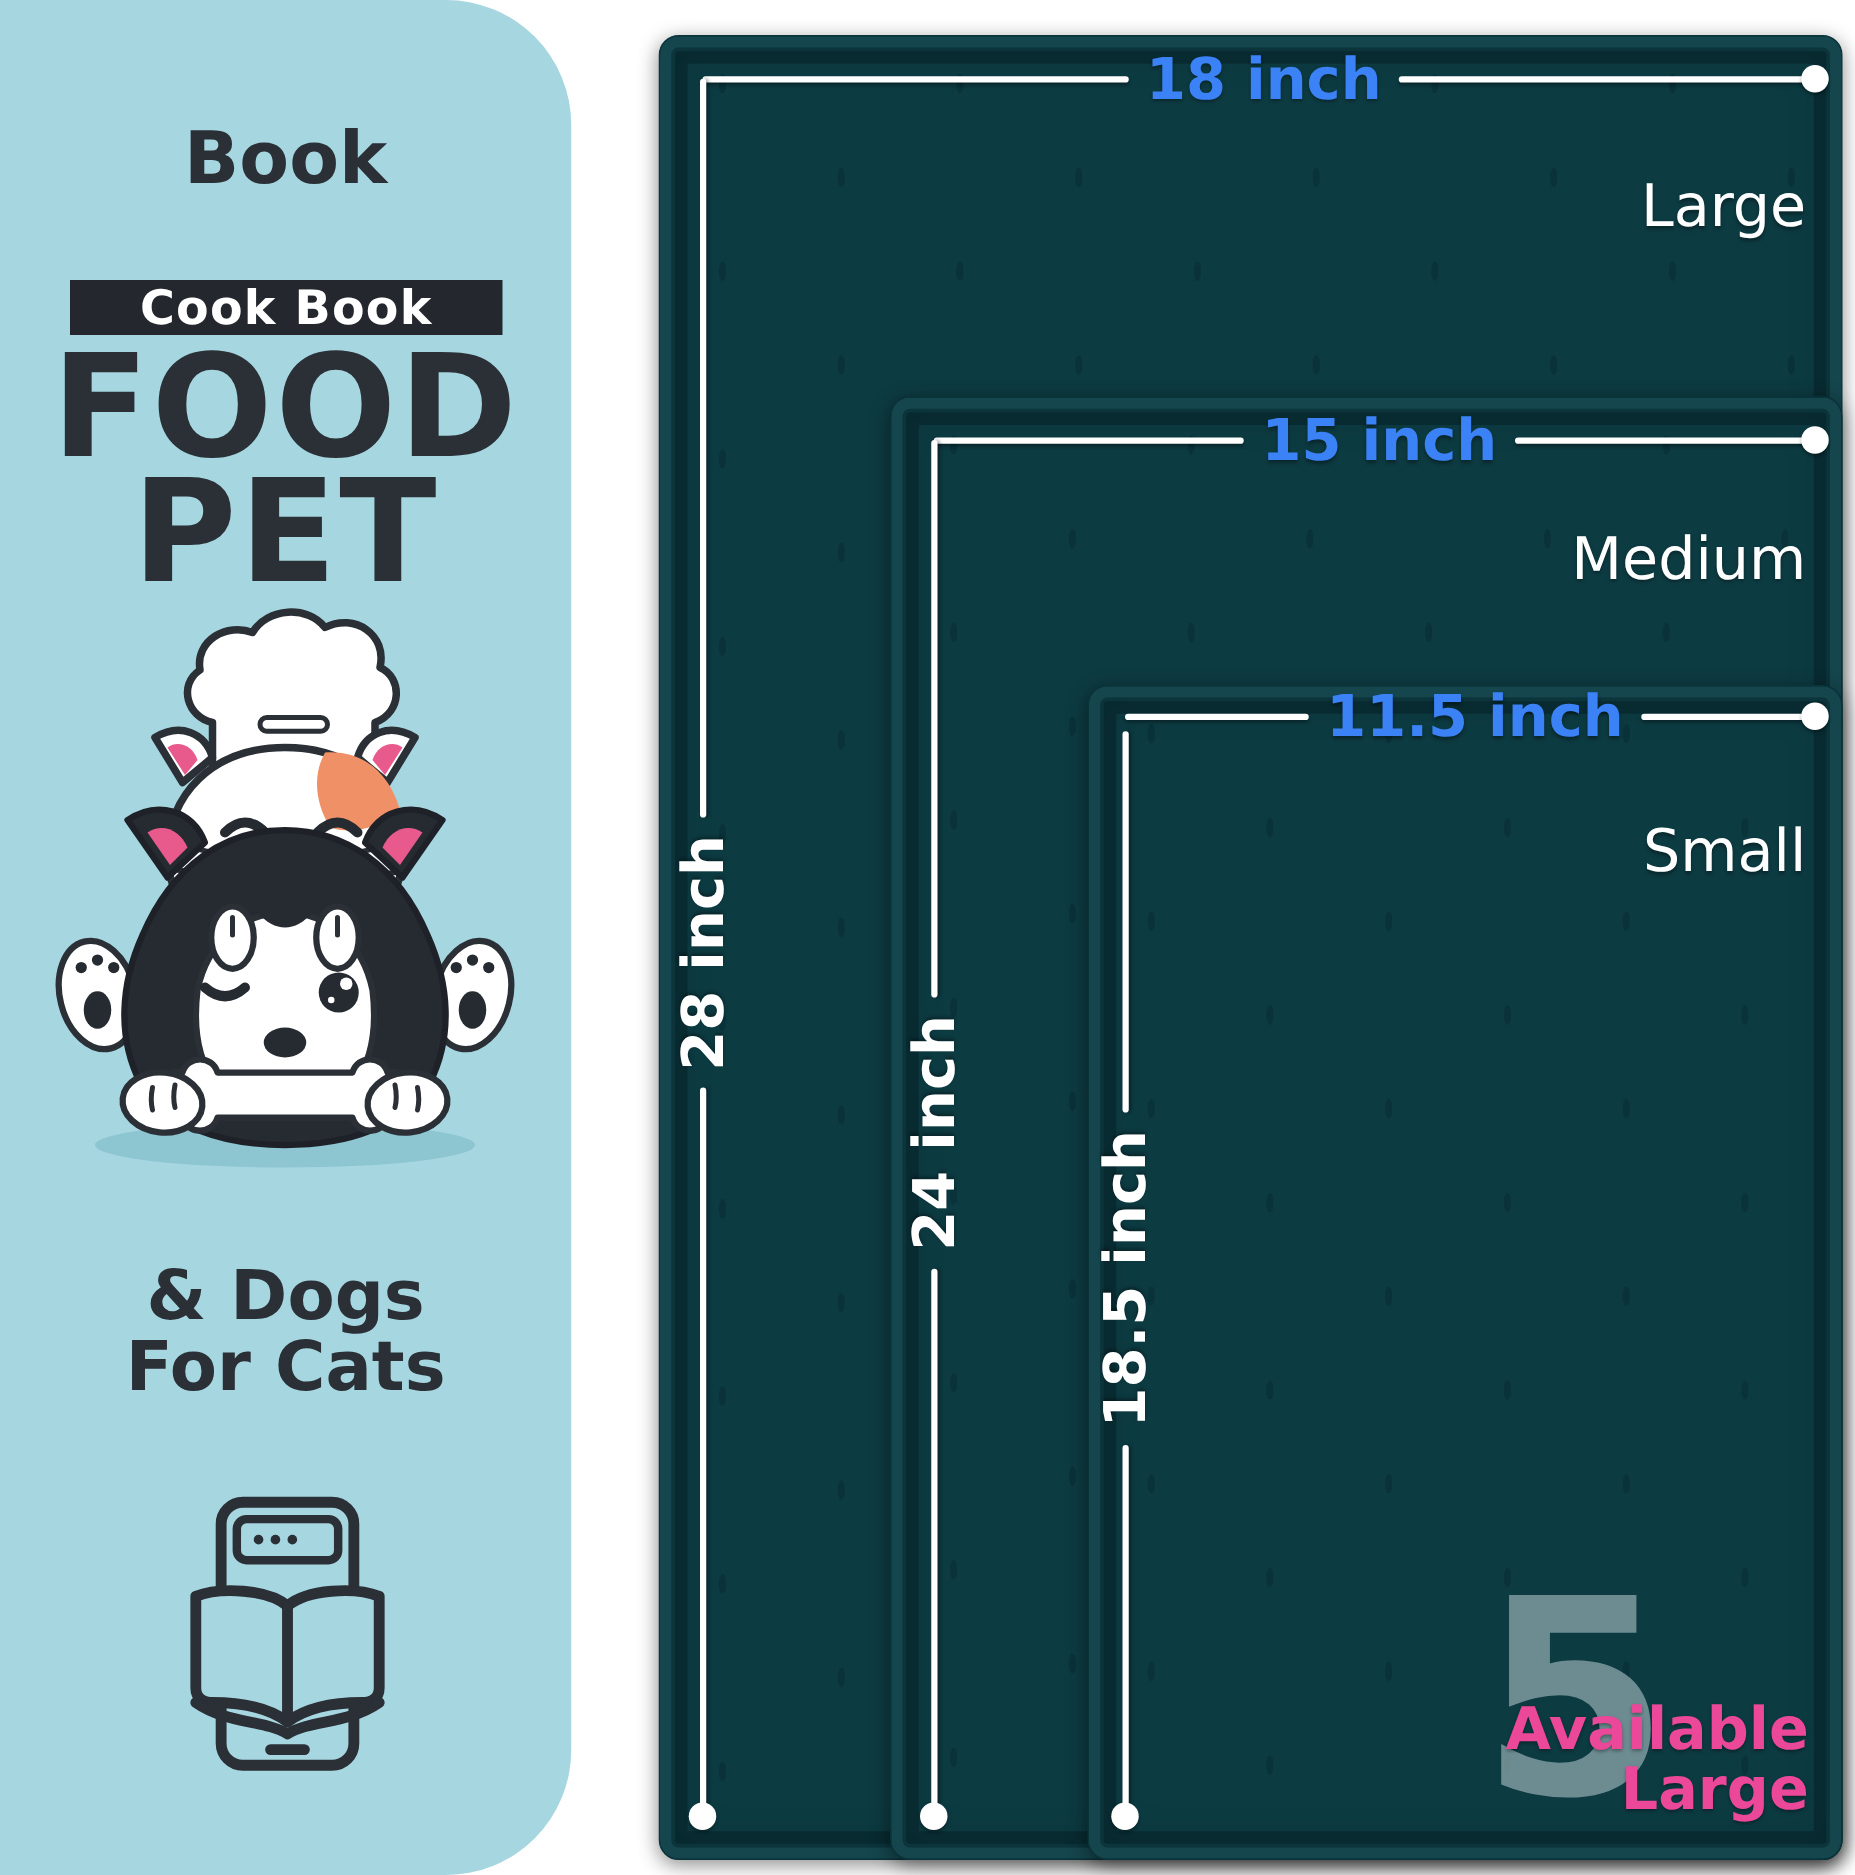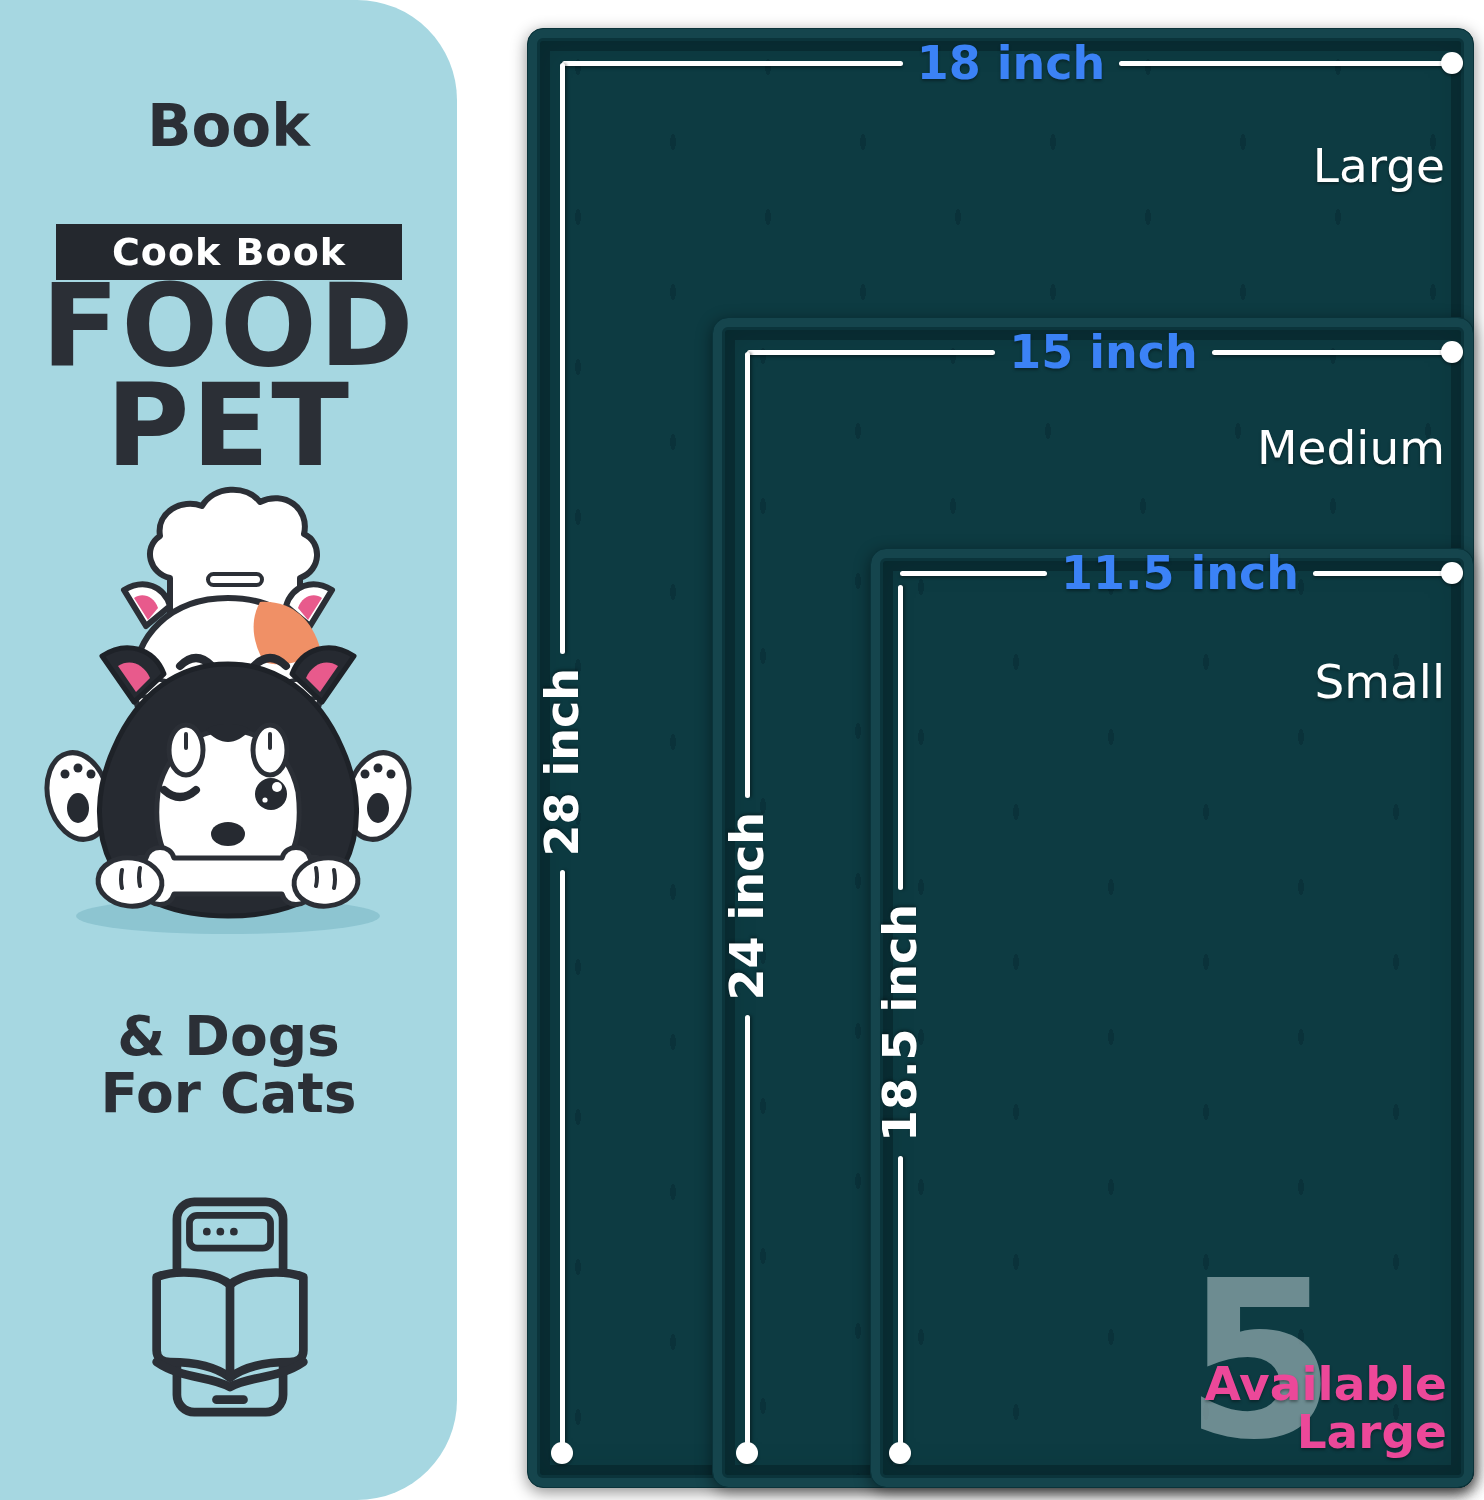--- a/index.html
+++ b/index.html
@@ -8,22 +8,22 @@
     background:#ffffff;font-family:"DejaVu Sans","Liberation Sans",sans-serif;
   }
   
   .panel{
     position:absolute;left:0;top:0;width:457px;height:1500px;
     background:#a6d7e1;border-radius:0 100px 100px 0;
   }
   .panel .centered{position:absolute;left:0;width:100%;text-align:center;color:#2b2f36;}
   .intro{top:96px;font-size:58px;font-weight:700;line-height:1.06;}
   .badge{
-    position:absolute;left:56px;top:224px;width:346px;height:56px;
-    background:#24282e;color:#ffffff;display:flex;align-items:center;justify-content:center;
+    position:absolute;left:56px;top:224px;width:346px;height:44px;
+    background:#24282e;color:#ffffff;display:flex;align-items:flex-start;justify-content:center;
     font-size:38px;font-weight:700;letter-spacing:1px;
   }
   .title{top:276px;font-size:114px;font-weight:700;line-height:0.88;letter-spacing:2px;}
   .audience{top:1008px;font-size:55px;font-weight:700;line-height:1.04;}
   .illustration{position:absolute;left:38px;top:478px;width:380px;height:460px;}
   .ebook-icon{position:absolute;left:142px;top:1196px;width:176px;height:222px;}
 
   
   .mat{
     position:absolute;border-radius:16px;

